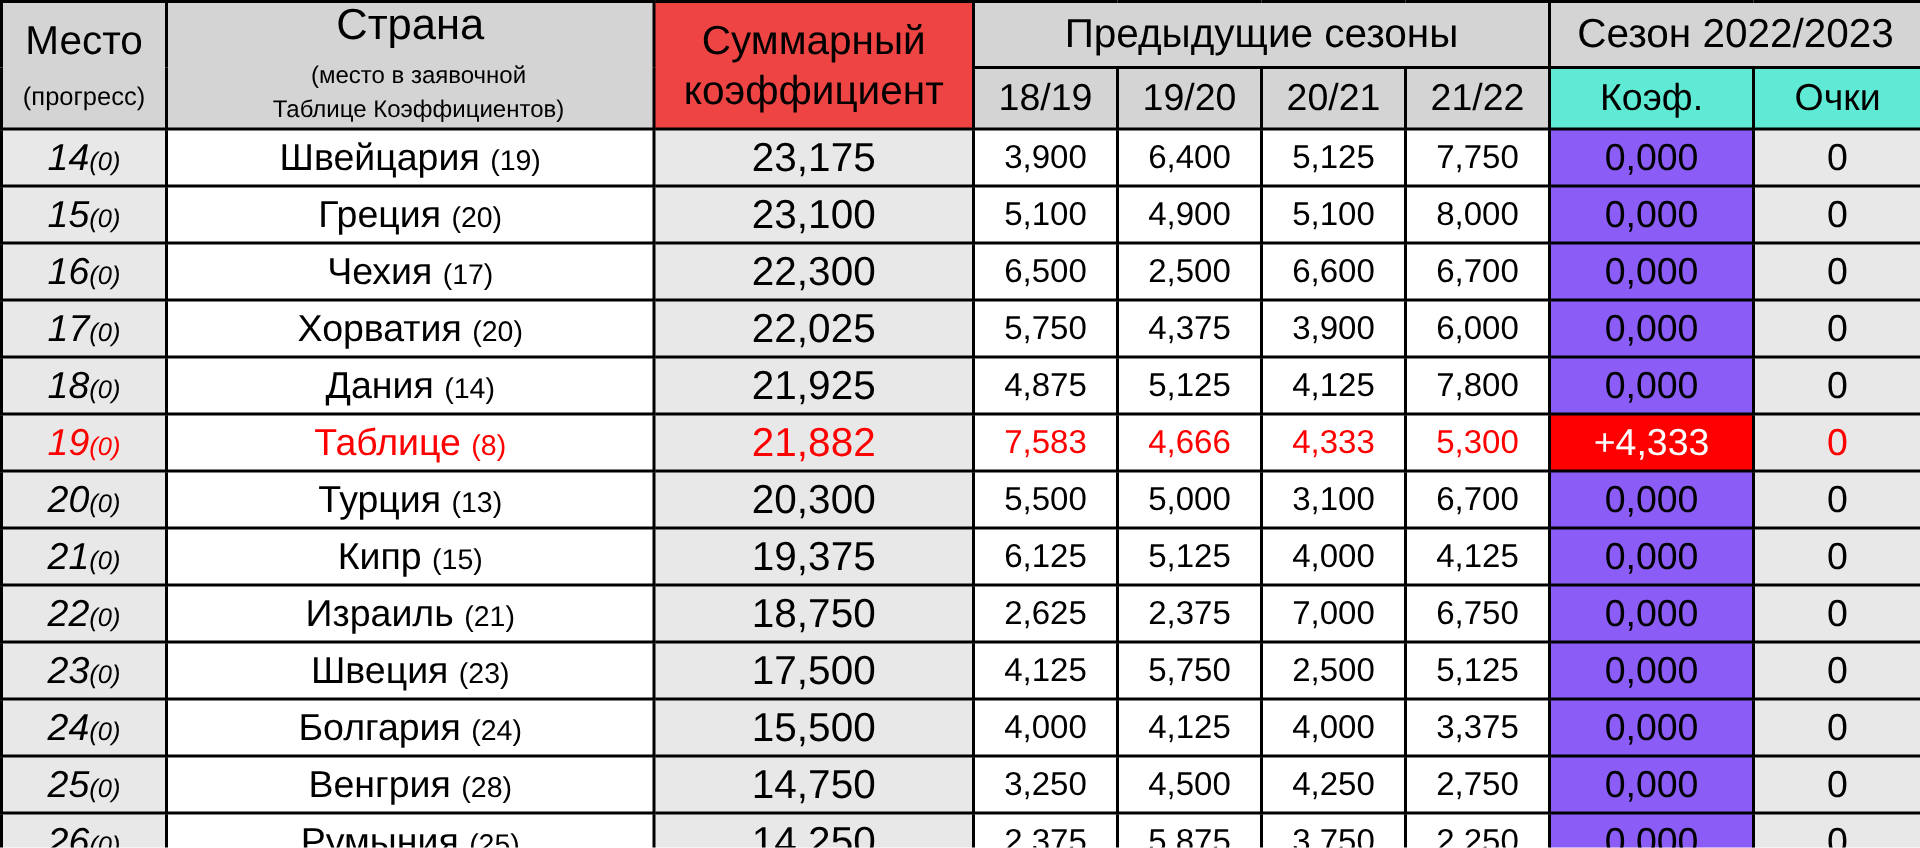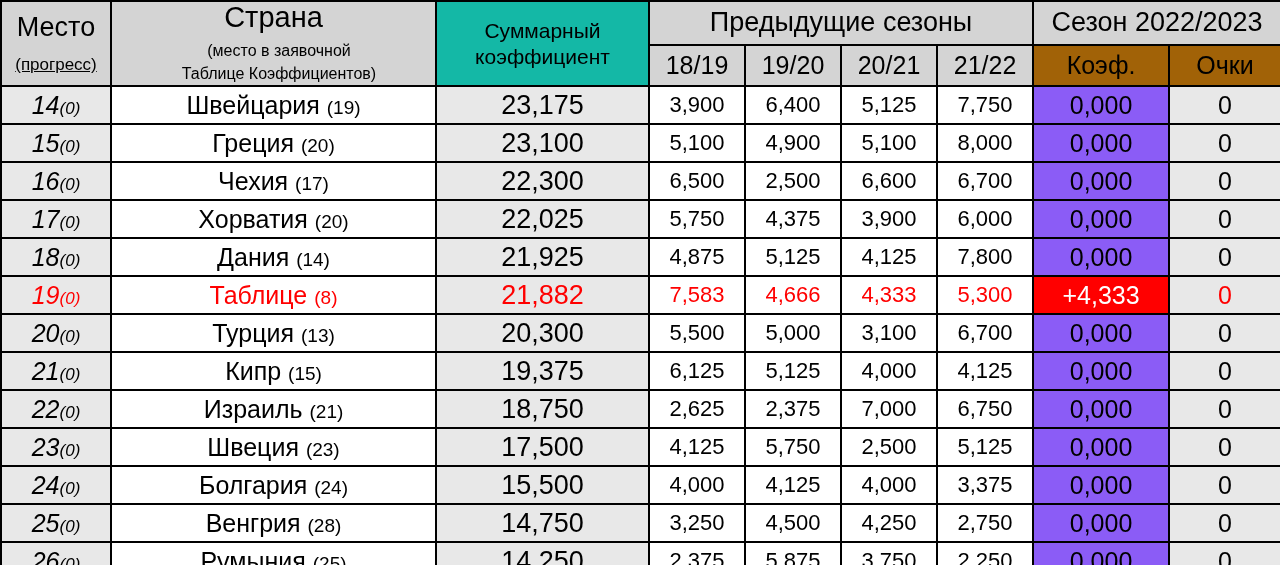--- a/index.html
+++ b/index.html
@@ -31,56 +31,55 @@
   }
   .hdr-place {
     font-size: 27px;
     line-height: 1.15;
     padding: 4px 2px 6px 2px;
   }
   .hdr-place .sub {
     display: block;
     font-size: 17px;
     margin-top: 12px;
-    text-decoration: underline;
   }
   .hdr-country {
     font-size: 29px;
     line-height: 1.1;
     padding: 3px 4px 6px 4px;
   }
   .hdr-country .sub {
     display: block;
     font-size: 16px;
     font-weight: normal;
     margin-top: 5px;
     line-height: 1.45;
     padding-left: 11px;
   }
   .hdr-total {
-    font-size: 21px;
+    font-size: 27px;
     line-height: 1.2;
     padding: 4px 4px;
-    background: #14b8a6;
+    background: #ef4444;
     margin-left: 35px;
   }
   .hdr-group {
     font-size: 27px;
     padding: 6px 4px;
     background: #d4d4d4;
   }
   .hdr-season {
     font-size: 25px;
     padding: 8px 2px;
     background: #d4d4d4;
   }
   .hdr-sub {
     font-size: 25px;
     padding: 8px 2px;
-    background: #a16207;
+    background: #5eead4;
   }
   
   tbody tr td {
     height: 36px;
   }
   .c-place {
     font-size: 25px;
     background: #e8e8e8;
     text-align: center;
     font-style: italic;

